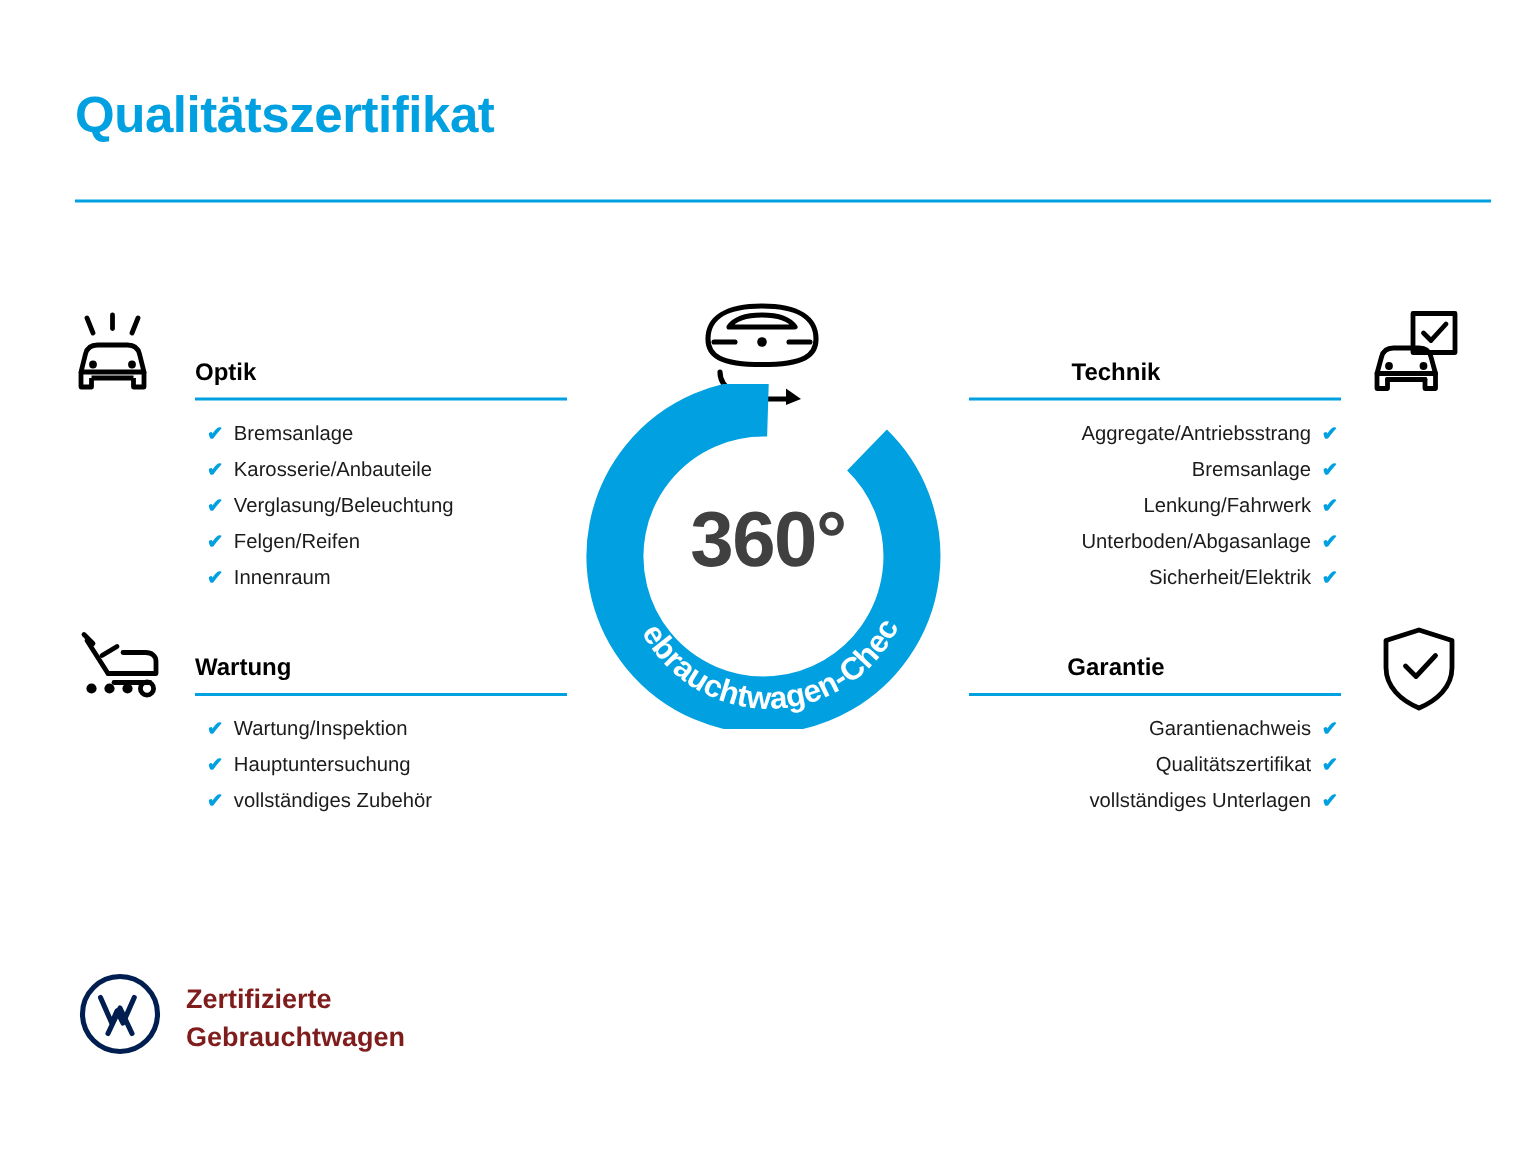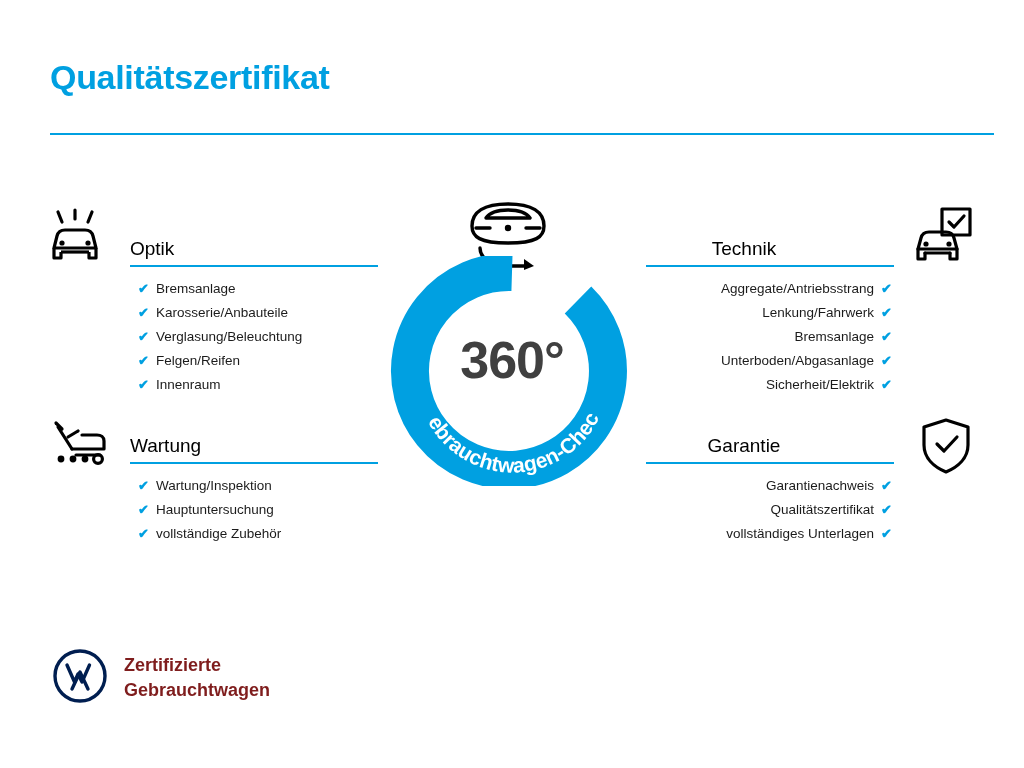--- a/index.html
+++ b/index.html
@@ -41,22 +41,22 @@
   }
   .quad-left  { left: 130px; }
   .quad-right { left: 594px; }
 
   .q-optik    { top: 238px; }
   .q-wartung  { top: 435px; }
   .q-technik  { top: 238px; }
   .q-garantie { top: 435px; }
 
   .q-head {
-    font-size: 19px;
-    font-weight: normal;
+    font-size: 16px;
+    font-weight: bold;
     color: #000;
     padding-bottom: 5px;
     line-height: 22px;
   }
   .quad-right .q-head { text-align: center; }
   .q-rule {
     height: 2px;
     background: #00A0E1;
     width: 248px;
   }
@@ -190,21 +190,21 @@
     <circle cx="37" cy="44" r="3.4" fill="#000"></circle>
     <circle cx="50" cy="44" r="4.4" fill="none" stroke="#000" stroke-width="3.2"></circle>
   </svg>
 </div>
 <div class="quad quad-left q-wartung">
   <div class="q-head">Wartung</div>
   <div class="q-rule"></div>
   <ul class="q-list">
     <li><span class="chk">✔</span><span>Wartung/Inspektion</span></li>
     <li><span class="chk">✔</span><span>Hauptuntersuchung</span></li>
-    <li><span class="chk">✔</span><span>vollständige Zubehör</span></li>
+    <li><span class="chk">✔</span><span>vollständiges Zubehör</span></li>
   </ul>
 </div>
 
 <div class="icon-box ic-technik">
   <svg width="64" height="62" viewBox="0 0 64 62">
     <g fill="none" stroke="#000" stroke-width="3.2" stroke-linejoin="round" stroke-linecap="round">
       <path d="M30 4 L58 4 L58 30 L30 30 Z"></path>
       <path d="M37 17 L42 22 L52 11"></path>
       <path d="M6 44 L9 33 C10 29 13 27 17 27 L34 27 C38 27 41 29 42 33 L45 44 Z"></path>
       <path d="M6 44 L6 54 L13 54 L13 48"></path>
@@ -213,22 +213,22 @@
     </g>
     <circle cx="14" cy="39" r="2.6" fill="#000"></circle>
     <circle cx="37" cy="39" r="2.6" fill="#000"></circle>
   </svg>
 </div>
 <div class="quad quad-right q-technik">
   <div class="q-head">Technik</div>
   <div class="q-rule"></div>
   <ul class="q-list">
     <li><span>Aggregate/Antriebsstrang</span><span class="chk">✔</span></li>
+    <li><span>Bremsanlage</span><span class="chk">✔</span></li>
     <li><span>Lenkung/Fahrwerk</span><span class="chk">✔</span></li>
-    <li><span>Bremsanlage</span><span class="chk">✔</span></li>
     <li><span>Unterboden/Abgasanlage</span><span class="chk">✔</span></li>
     <li><span>Sicherheit/Elektrik</span><span class="chk">✔</span></li>
   </ul>
 </div>
 
 <div class="icon-box ic-garantie">
   <svg width="56" height="62" viewBox="0 0 56 62">
     <g fill="none" stroke="#000" stroke-width="3.2" stroke-linejoin="round" stroke-linecap="round">
       <path d="M28 5 L50 12 L50 30 C50 43 40 52 28 57 C16 52 6 43 6 30 L6 12 Z"></path>
       <path d="M19 29 L26 36 L39 22"></path>

